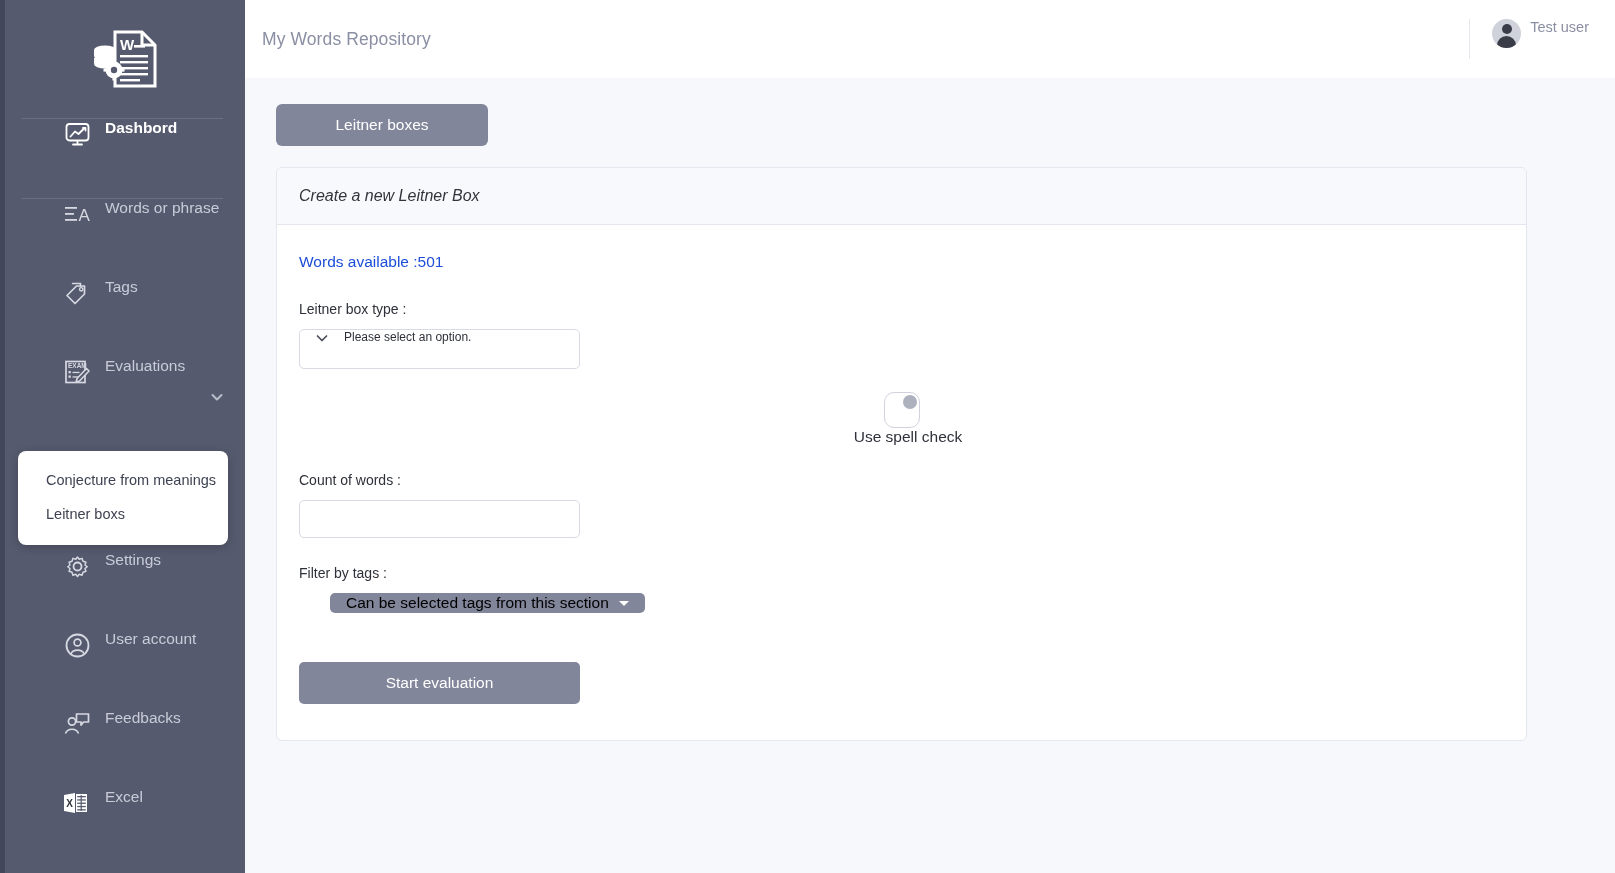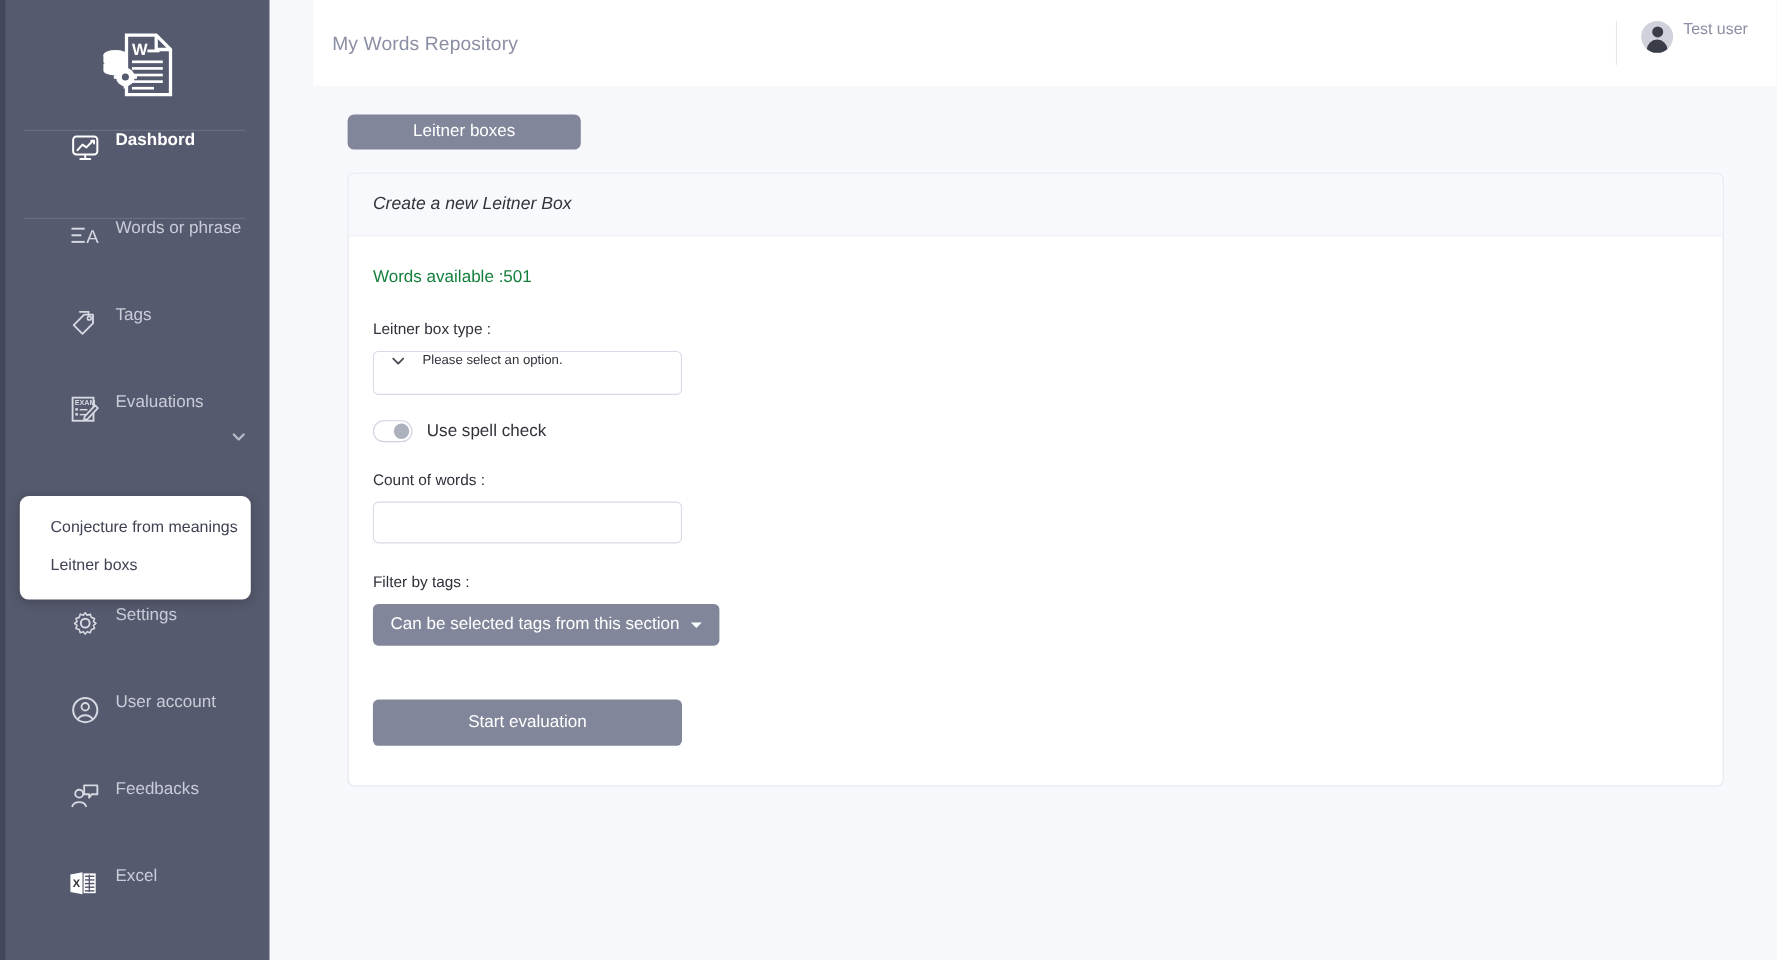--- a/index.html
+++ b/index.html
@@ -76,21 +76,20 @@
     white-space: nowrap;
   }
 
   
   .main {
     flex: 1 1 auto;
     height: 873px;
     display: flex; flex-direction: column;
     background: #f7f8fc;
     overflow: hidden;
-    padding-left: 40px;
   }
   .topbar {
     height: 78px;
     background: #ffffff;
     display: flex; align-items: center;
     padding: 0 26px 0 17px;
     flex: 0 0 78px;
   }
   .page-title {
     font-size: 17.5px; color: #8a8fa3; letter-spacing: .1px;
@@ -120,21 +119,21 @@
   }
   .username { font-size: 14.5px; color: #8a8fa3; white-space: nowrap; }
 
   .content {
     flex: 1 1 auto;
     padding: 26px 0 0 31px;
     overflow: hidden;
   }
   .tab-btn {
     display: inline-flex; align-items: center; justify-content: center;
-    width: 212px; height: 32px;
+    width: 212px; height: 42px;
     background: #82869a;
     color: #ffffff;
     border: none; border-radius: 6px;
     font-size: 15.5px;
     font-family: inherit;
     cursor: pointer;
   }
   .card {
     margin-top: 21px;
     width: 1251px;
@@ -146,36 +145,36 @@
     height: 57px;
     background: #f8f9fc;
     border-bottom: 1px solid #e4e6f0;
     border-radius: 6px 6px 0 0;
     display: flex; align-items: center;
     padding-left: 22px;
     font-size: 16px; color: #32343d; font-style: italic;
   }
   .card-body { padding: 28px 22px 36px 22px; }
 
-  .words-avail { font-size: 15.5px; color: #15803d; margin-bottom: 30px; }
+  .words-avail { font-size: 15.5px; color: #1d4ed8; margin-bottom: 30px; }
   .field-label { font-size: 14px; color: #2f313a; margin-bottom: 12px; }
 
   .select-box {
     width: 281px; height: 40px;
     border: 1px solid #d8dbe6;
     border-radius: 5px;
     background: #ffffff;
     display: flex; 
     padding-left: 14px;
     font-size: 12px; color: #2f313a;
     cursor: pointer;
   }
   .select-box .chev { margin-right: 14px; display:flex; color:#4a4d58; }
 
-  .toggle-row { display: flex; align-items: center; margin-top: 23px; }
+  .toggle-row { display: flex; align-items: center; margin-top: 23px; flex-direction: column; }
   .toggle {
     width: 36px; height: 20px;
     border: 1px solid #d0d3de;
     border-radius: 10px;
     background: #ffffff;
     position: relative;
     cursor: pointer;
     flex: 0 0 36px;
   }
   .toggle .knob {
@@ -192,27 +191,28 @@
     border-radius: 5px;
     background: #ffffff;
     padding: 0 12px;
     font-size: 15px; font-family: inherit;
     color: #2f313a;
     outline: none;
   }
   .tags-label { margin-top: 27px; }
   .tags-dropdown {
     display: inline-flex; align-items: center;
-    height: 38px;
+    height: 20px;
     background: #82869a;
-    color: #ffffff;
+    color: #000000;
     border: none; border-radius: 5px;
     padding: 0 16px;
     font-size: 15.5px; font-family: inherit;
     cursor: pointer;
+    margin-left: 31px;
   }
   .tags-dropdown .caret {
     margin-left: 10px;
     width: 0; height: 0;
     border-left: 5px solid transparent;
     border-right: 5px solid transparent;
     border-top: 5px solid #ffffff;
   }
   .start-btn {
     margin-top: 49px;

